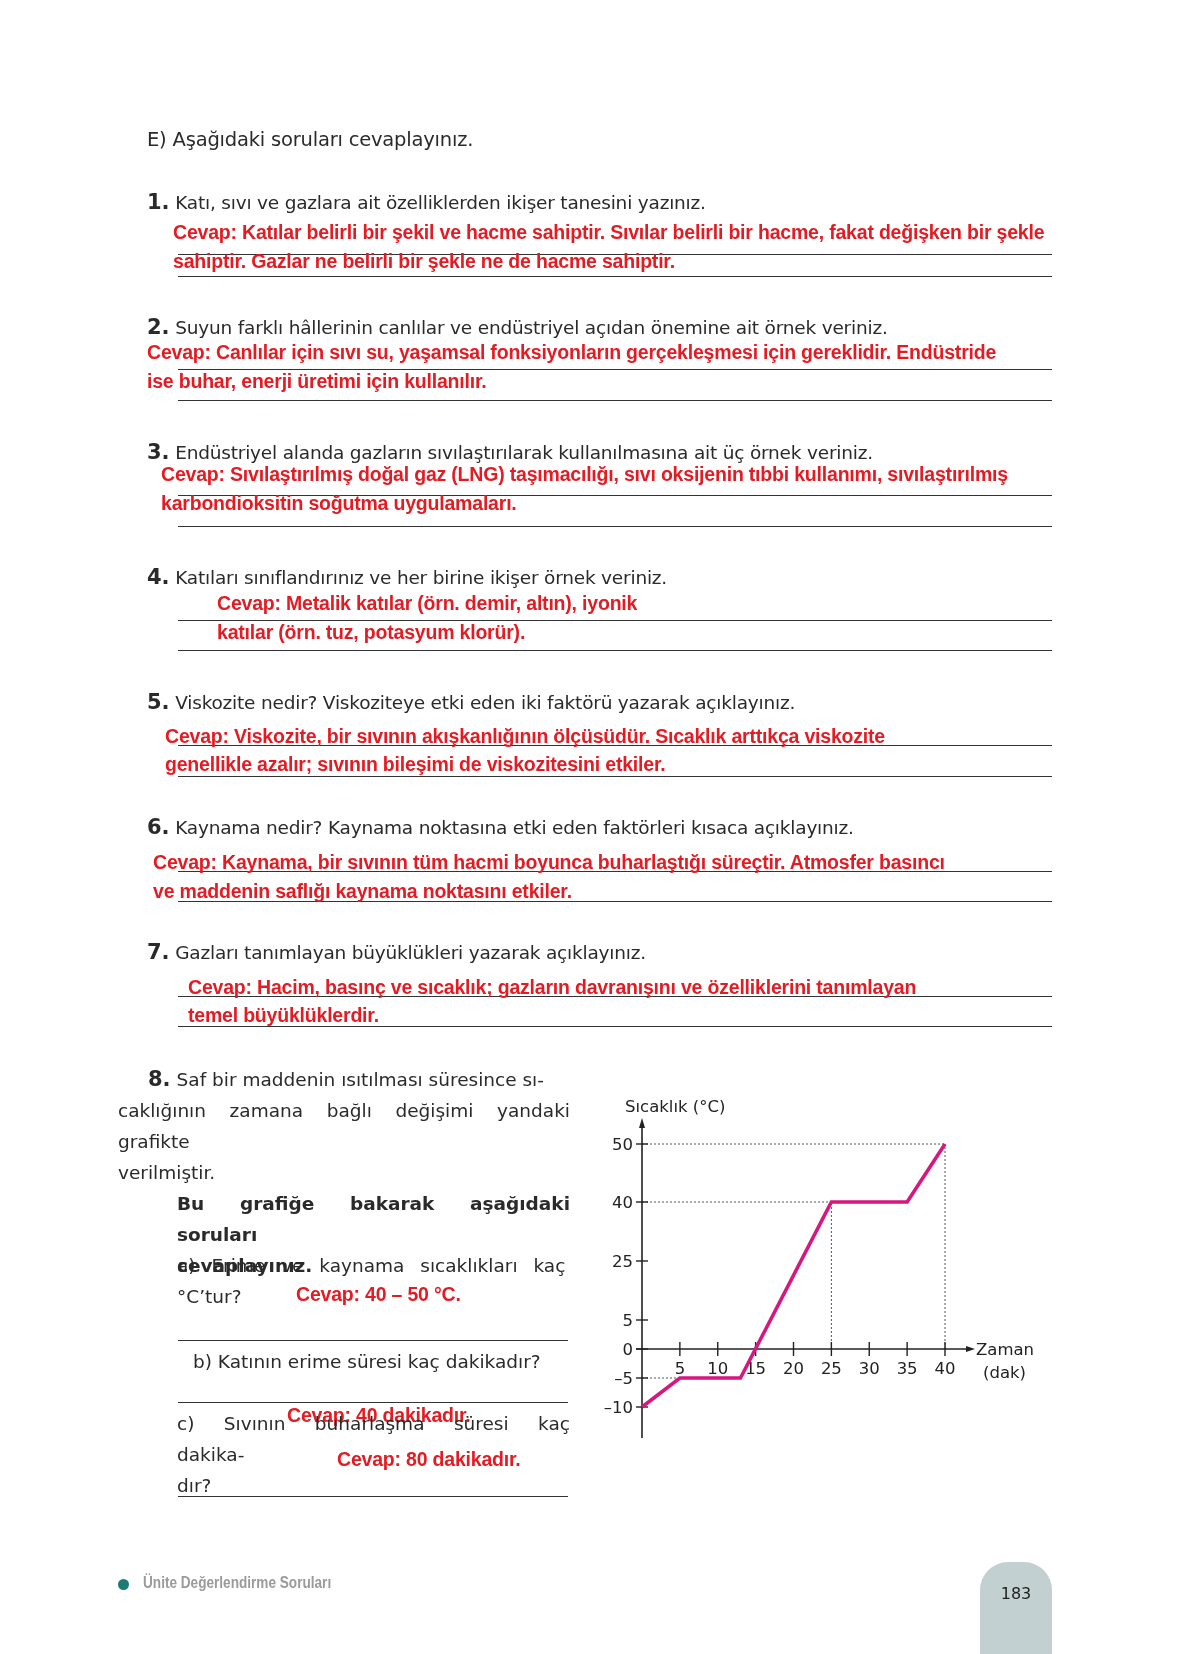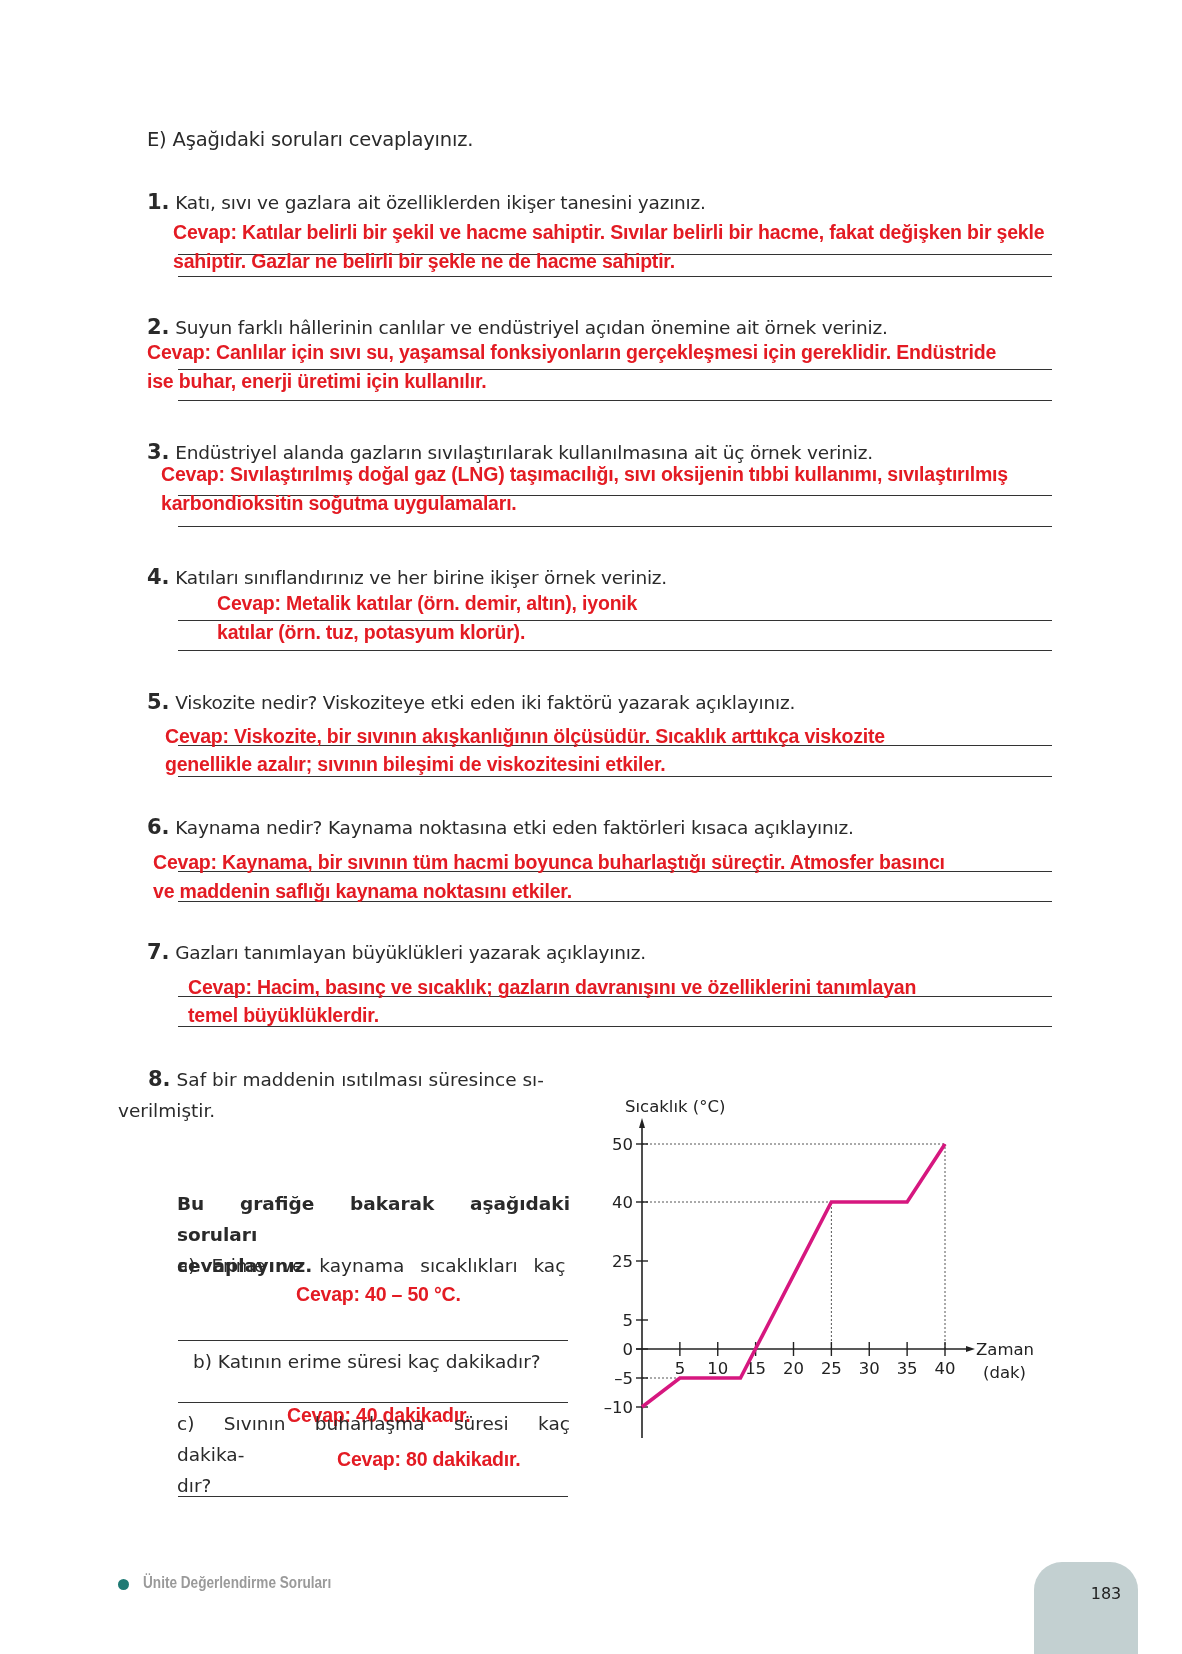--- a/index.html
+++ b/index.html
@@ -58,30 +58,32 @@
     <div class="abs q" style="left: 147px; top: 940px;"><span class="qnum">7.</span><span>Gazları tanımlayan büyüklükleri yazarak açıklayınız.</span></div>
     <div class="rule" style="left: 178px; width: 874px; top: 996px;"></div>
     <div class="rule" style="left: 178px; width: 874px; top: 1026px;"></div>
     <div class="abs ans" style="left: 188px; top: 976px; text-align: right;">Cevap: Hacim, basınç ve sıcaklık; gazların davranışını ve özelliklerini tanımlayan</div>
     <div class="abs ans" style="left: 188px; top: 1004px;">temel büyüklüklerdir.</div>
   </div>
 
 <div>
   <div class="abs body8" style="left:118px; top:1064px; width:452px;">
     <div style="text-indent:30px;"><span class="qnum">8.</span><span>Saf bir maddenin ısıtılması süresince sı-</span></div>
+    <div>caklığının zamana bağlı değişimi yandaki grafikte</div>
     <div>verilmiştir.</div>
   </div>
 
   <div class="abs body8" style="left:177px; top:1188px; width:393px; font-weight:600;">
     <div style="word-spacing:6px;">Bu grafiğe bakarak aşağıdaki soruları</div>
     <div>cevaplayınız.</div>
   </div>
 
   <div class="abs body8" style="left:177px; top:1250px; width:393px;">
     <div style="word-spacing:10px;">a) Erime ve kaynama sıcaklıkları kaç</div>
+    <div>°C’tur?</div>
   </div>
   <div class="abs ans" style="left:296px; top:1283px;">Cevap: 40 – 50 °C.</div>
   <div class="rule" style="left:178px; width:390px; top:1340px;"></div>
 
   <div class="abs body8" style="left:193px; top:1346px; width:393px;">
     <div>b) Katının erime süresi kaç dakikadır?</div>
   </div>
   <div class="abs ans" style="left:287px; top:1372px;margin-top:32px;">Cevap: 40 dakikadır.</div>
   <div class="rule" style="left:178px; width:390px; top:1402px;"></div>
 
@@ -146,15 +148,15 @@
 <circle cx="642" cy="1407" r="0.1" fill="#d6177f"></circle>
     <circle cx="679.875" cy="1378" r="0.1" fill="#d6177f"></circle>
     <circle cx="740.475" cy="1378" r="0.1" fill="#d6177f"></circle>
     <circle cx="831.375" cy="1202" r="0.1" fill="#d6177f"></circle>
     <circle cx="907.125" cy="1202" r="0.1" fill="#d6177f"></circle>
     <circle cx="945" cy="1144" r="0.1" fill="#d6177f"></circle>
   </svg>
 
 <div class="abs footer-dot" style="left:118px; top:1579px;"></div>
 <div class="abs footer-text" style="left:143px; top:1574px;">Ünite Değerlendirme Soruları</div>
-<div class="abs page-tab" style="left:1034px; top:1562px; width:64px; height:92px;padding-left:40px;">
+<div class="abs page-tab" style="left:980px; top:1562px; width:72px; height:92px;">
   <div class="page-num" style="text-align:center; margin-top:22px;">183</div>
 </div>
 
 </body></html>

